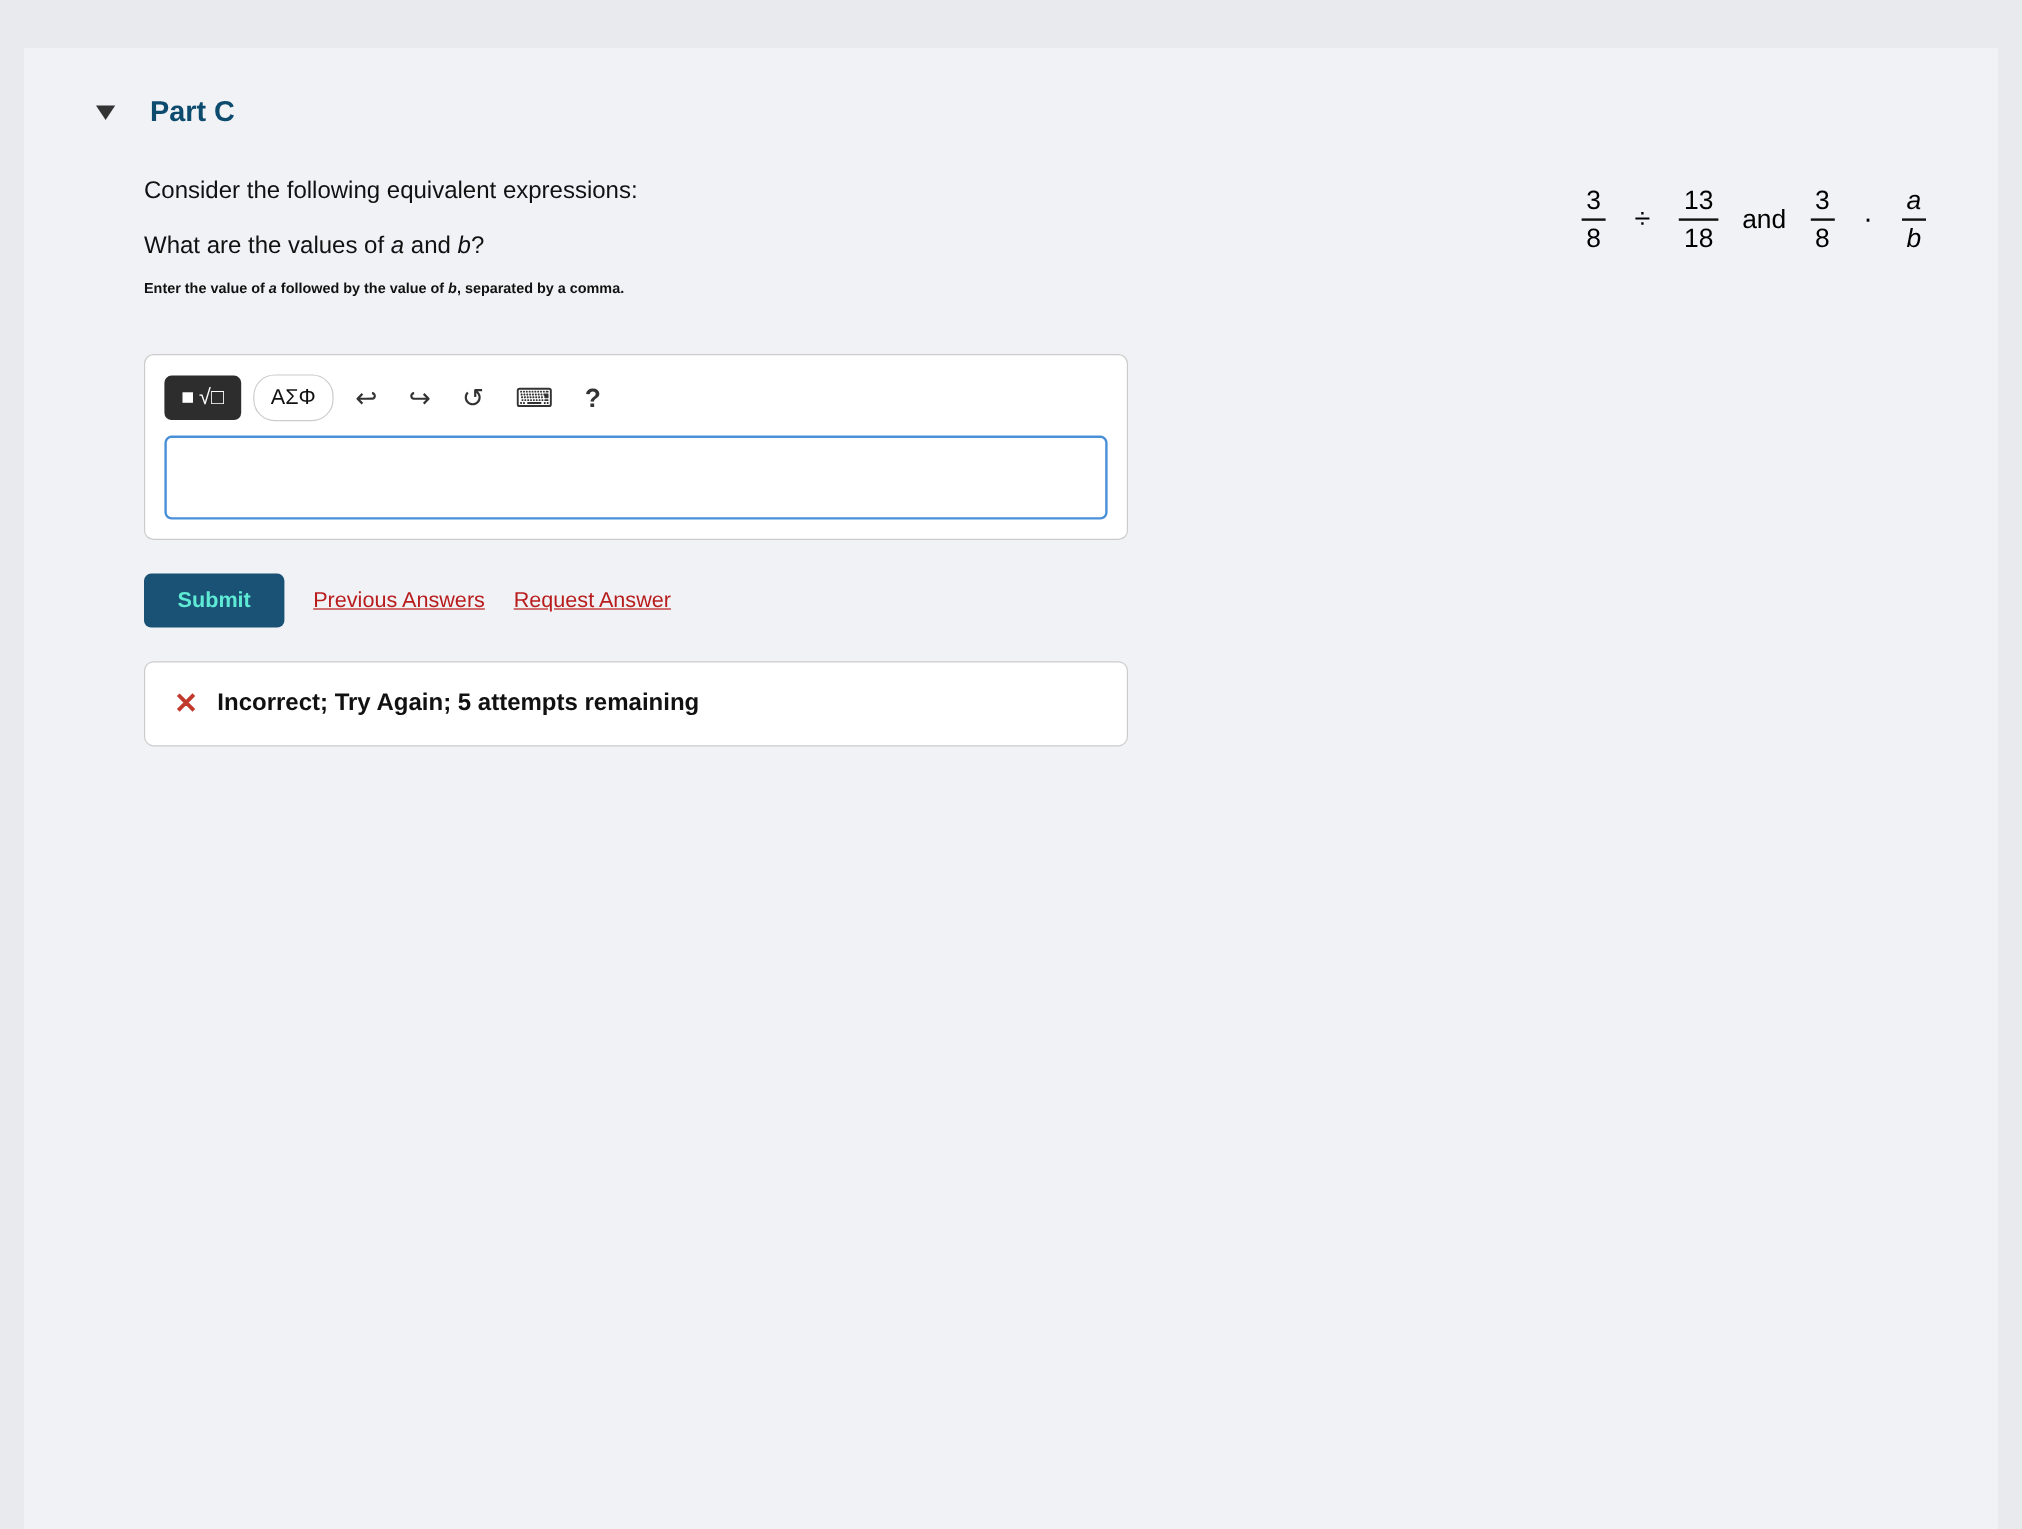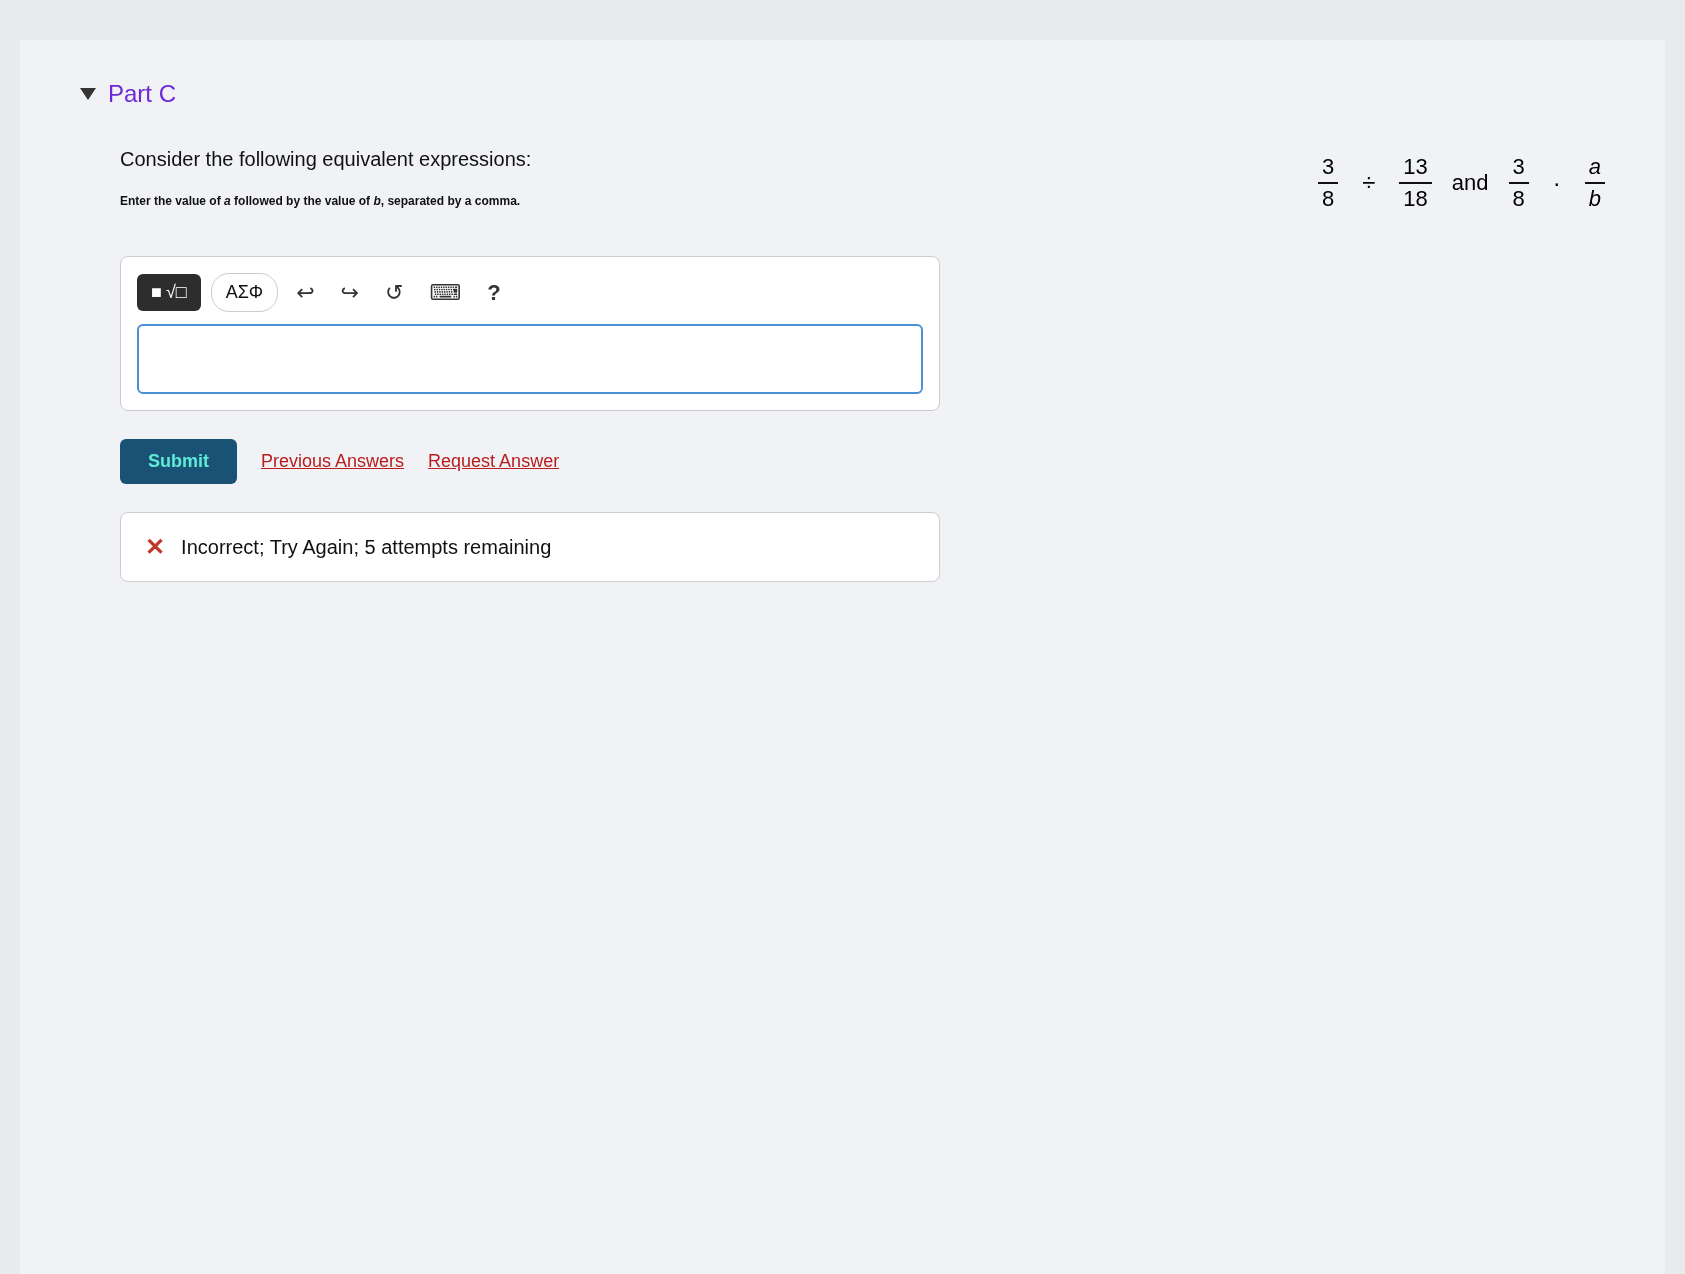--- a/index.html
+++ b/index.html
@@ -32,22 +32,23 @@
       width: 0;
       height: 0;
       border-left: 8px solid transparent;
       border-right: 8px solid transparent;
       border-top: 12px solid #333;
       cursor: pointer;
     }
 
     .part-title {
       font-size: 24px;
-      font-weight: 400;
-      color: #6d28d9;
+      font-weight: 700;
+      color: #0c4a6e;
+      margin-left: 17px;
     }
 
     .content-area {
       background-color: #f0f2f5;
       padding: 0 0 0 40px;
     }
 
     .question-layout {
       display: flex;
       align-items: flex-start;
@@ -239,39 +240,42 @@
     }
 
     .x-icon {
       color: #c0392b;
       font-size: 24px;
       font-weight: 700;
     }
 
     .feedback-text {
       font-size: 20px;
-      font-weight: 400;
+      font-weight: 700;
       color: #111;
     }
   </style>
 </head>
 <body>
 
 <div class="page-container">
 
   <div class="part-header">
     <div class="chevron-down"></div>
     <span class="part-title">Part C</span>
   </div>
 
   <div class="content-area">
 
     <div class="question-layout">
       <div class="question-text-block">
         <p class="question-text">Consider the following equivalent expressions:</p>
+        <p class="sub-question">
+          What are the values of <em>a</em> and <em>b</em>?
+        </p>
         <p class="instruction">
           Enter the value of <em>a</em> followed by the value of <em>b</em>, separated by a comma.
         </p>
       </div>
 
       <div class="fraction-display">
         <div class="expressions-row">
 
           <div class="fraction">
             <span class="numerator">3</span>

